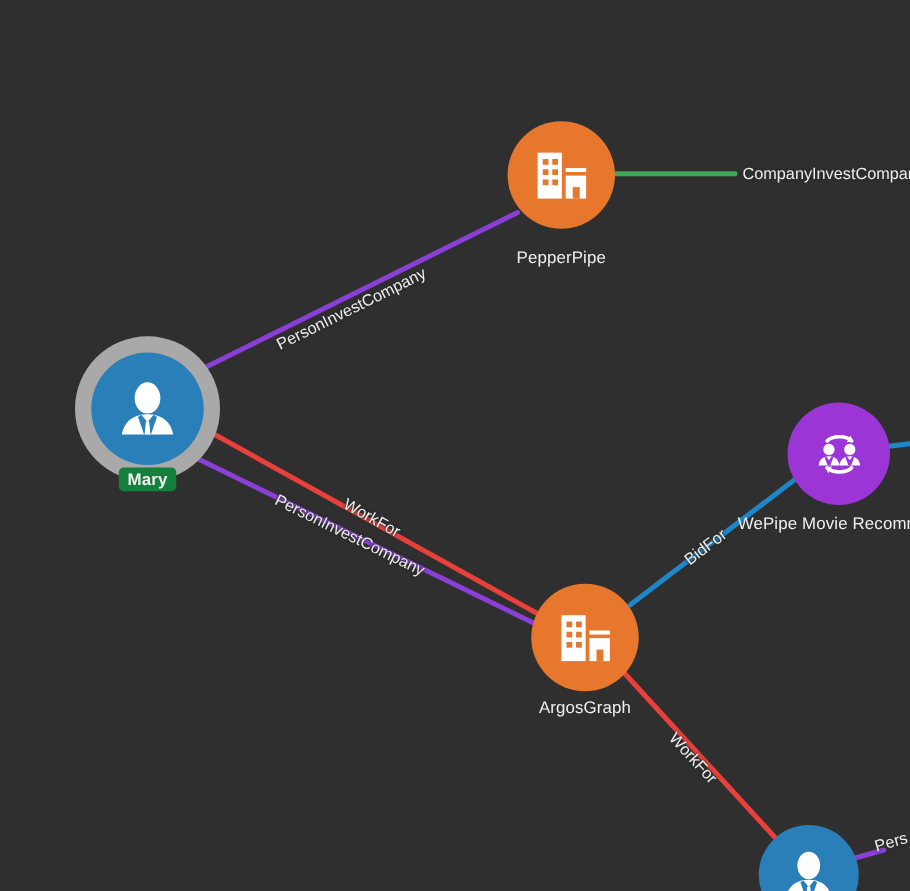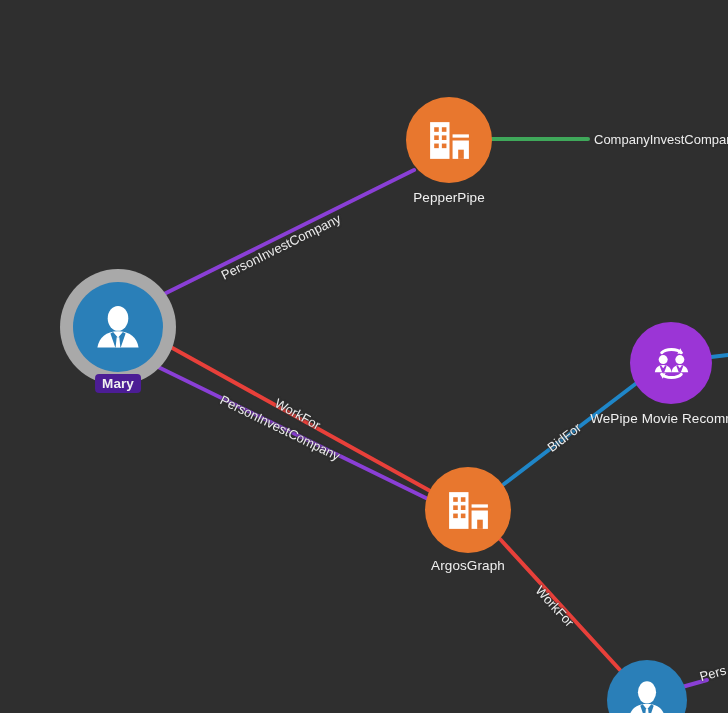--- a/index.html
+++ b/index.html
@@ -41,21 +41,21 @@
     display: block;
   }
   .node-label {
     position: absolute;
     color: #f0f0f0;
     font-size: 13.5px;
     white-space: nowrap;
     letter-spacing: 0.1px;
   }
   .node-label.selected {
-    background: #4c1d95;
+    background: #15803d;
     border-radius: 4px;
     padding: 2px 7px;
     font-weight: bold;
   }
   .edge-label {
     position: absolute;
     color: #ededed;
     font-size: 13px;
     white-space: nowrap;
     transform-origin: 0 50%;
@@ -88,21 +88,21 @@
           <rect x="16.5" y="11" width="4.5" height="4.5" fill="#e8772e"></rect>
           <rect x="9" y="19" width="4.5" height="4.5" fill="#e8772e"></rect>
           <rect x="16.5" y="19" width="4.5" height="4.5" fill="#e8772e"></rect>
           <rect x="9" y="27" width="4.5" height="4.5" fill="#e8772e"></rect>
           <rect x="16.5" y="27" width="4.5" height="4.5" fill="#e8772e"></rect>
           <rect x="27" y="18" width="16" height="3.2" fill="#ffffff"></rect>
           <rect x="27" y="24" width="16" height="18" fill="#ffffff"></rect>
           <rect x="32.5" y="33" width="5.5" height="9" fill="#e8772e"></rect>
         </svg>
       </div>
-      <div class="node-label" style="left: 449px; top: 190px; transform: translateX(-50%);">PepperPipe</div>
+      <div class="node-label" style="left: 449px; top: 198px; transform: translateX(-50%);">PepperPipe</div>
       <div class="node-ring" style="left: 60px; top: 269px; width: 116px; height: 116px; background: rgb(169, 169, 169);"></div>
       <div class="node node-person" style="left: 73px; top: 282px; width: 90px; height: 90px; background: rgb(42, 127, 184);">
         <svg class="node-icon" width="52" height="52" viewBox="0 0 48 48">
           <ellipse cx="24" cy="16" rx="9.5" ry="11.5" fill="#ffffff"></ellipse>
           <path d="M24 28 C13 28 6.5 34 5 43 L43 43 C41.5 34 35 28 24 28 Z" fill="#ffffff"></path>
           <path d="M19.5 28.5 L24 34 L28.5 28.5 L31 30 L26.5 43 L21.5 43 L17 30 Z" fill="#2a7fb8"></path>
           <path d="M22.8 33.5 L25.2 33.5 L26.2 43 L21.8 43 Z" fill="#ffffff"></path>
         </svg>
       </div>
       <div class="node-label selected" style="left: 118px; top: 374px; transform: translateX(-50%);">Mary</div>

